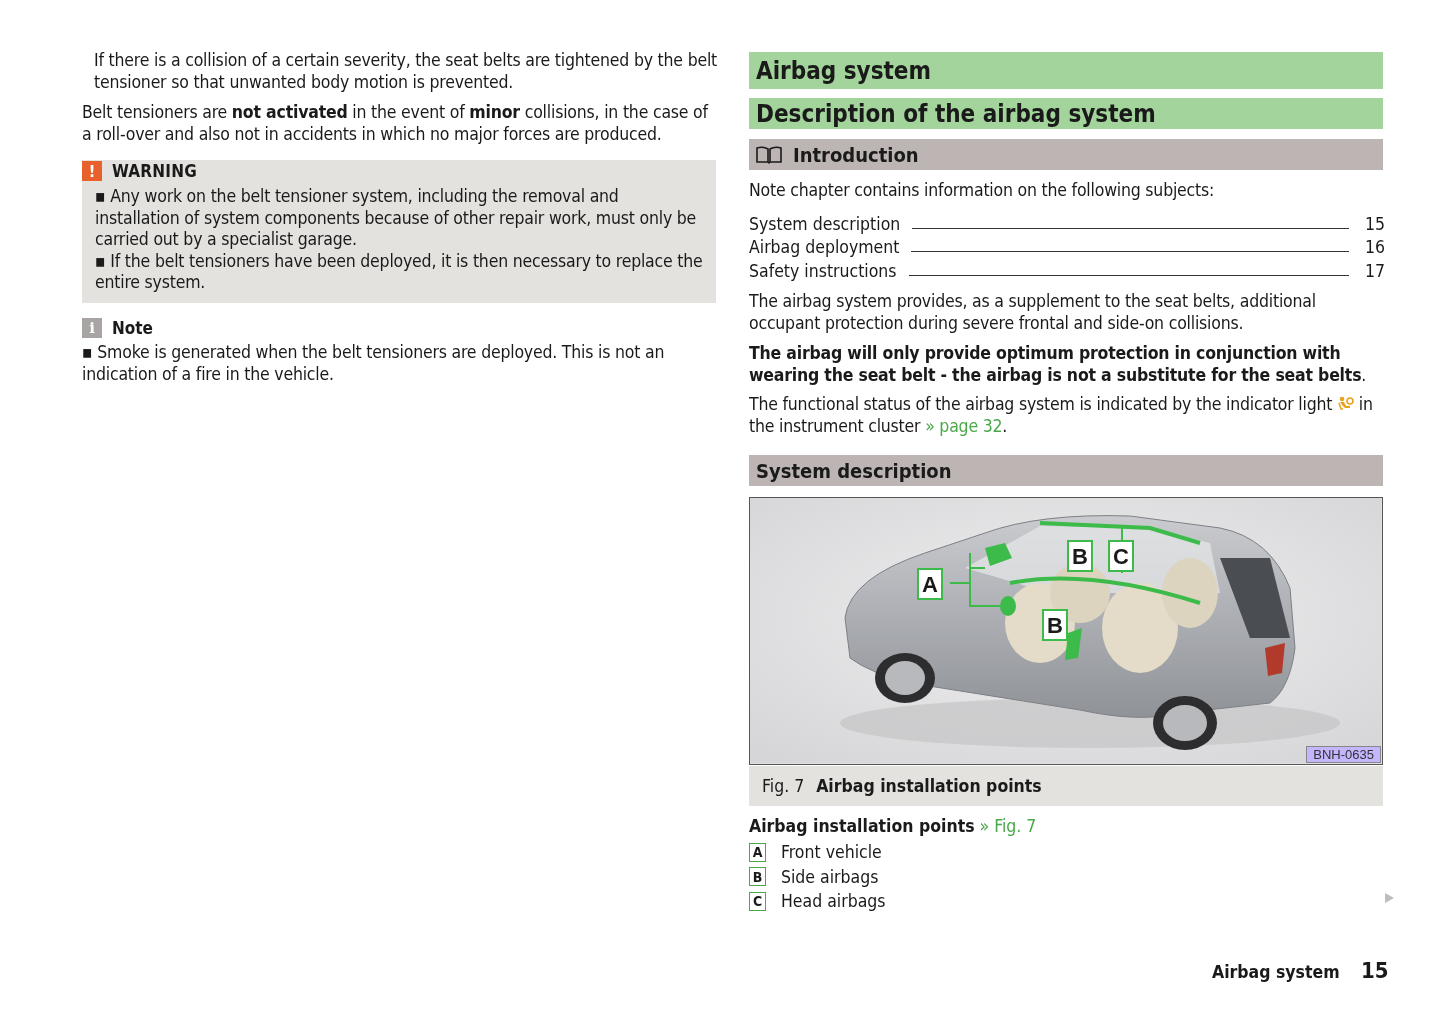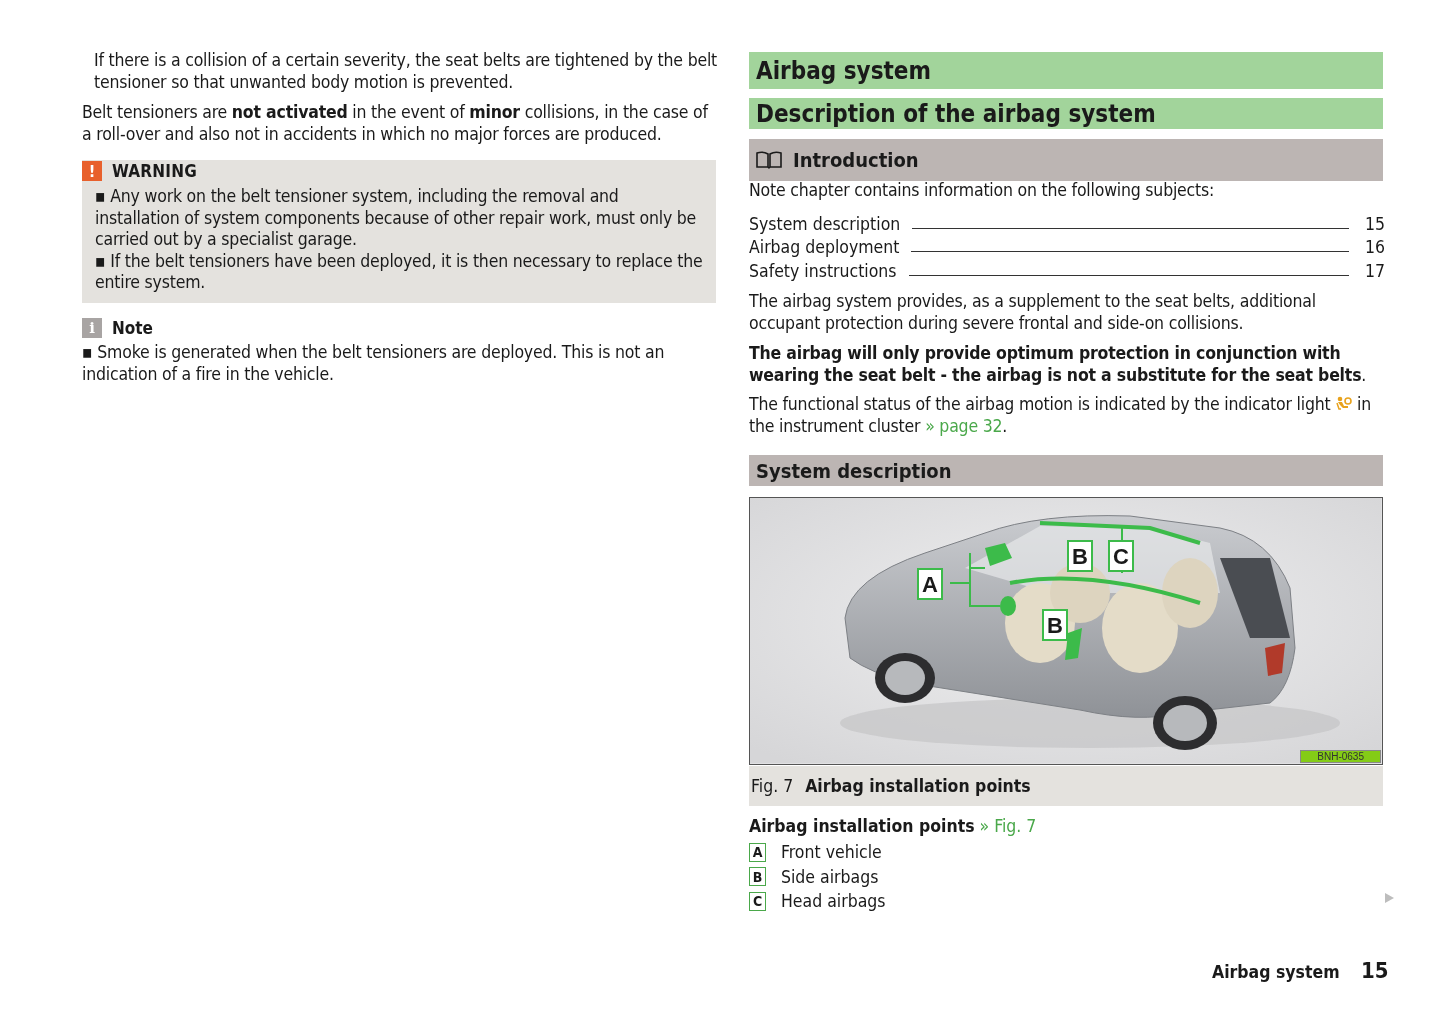--- a/index.html
+++ b/index.html
@@ -22,39 +22,39 @@
   .note-head { display: flex; align-items: center; height: 22px; }
   .note-icon { width: 20px; height: 20px; background: #a8a4a3; color: #fff; font-weight: bold; font-size: 15px;
                display: flex; align-items: center; justify-content: center; font-family: "DejaVu Serif", serif; }
   .note-title { margin-left: 10px; font-size: 17px; font-weight: bold; }
   .note-body { margin-top: 3px; }
   .bar { position: absolute; left: 0; width: 634px; display: flex; align-items: center; box-sizing: border-box; padding-left: 7px; }
   .bar-green { background: #a2d49b; }
   .bar-grey { background: #bcb5b3; }
   .h1 { top: 52px; height: 37px; font-size: 24px; font-weight: bold; }
   .h2 { top: 98px; height: 31px; font-size: 24px; font-weight: bold; }
-  .h3 { top: 139px; height: 42px; font-size: 20px; font-weight: bold; }
+  .h3 { top: 139px; height: 31px; font-size: 20px; font-weight: bold; }
   .h4 { top: 455px; height: 31px; font-size: 20px; font-weight: bold; }
   .book-icon { width: 26px; height: 18px; margin-right: 11px; }
   .intro { position: absolute; top: 180px; left: 0; width: 634px; }
   .toc { position: absolute; top: 210px; left: 0; width: 634px; }
   .toc-row { display: flex; align-items: flex-end; height: 23.5px; font-size: 17.5px; }
   .toc-label { white-space: nowrap; }
   .toc-line { flex: 1; border-bottom: 1px solid #333; margin: 0 16px 5px 12px; }
   .toc-num { width: 18px; text-align: right; }
   .pa { position: absolute; top: 291px; left: 0; width: 634px; }
   .pb { position: absolute; top: 343px; left: 0; width: 634px; }
   .pc { position: absolute; top: 394px; left: 0; width: 634px; }
   .link { color: #4aa84a; }
   .figure { position: absolute; top: 497px; left: 0; width: 634px; height: 268px; box-sizing: border-box;
             border: 1.5px solid #555; background: #e1e1e3; overflow: hidden; }
-  .fig-code { position: absolute; right: 1px; bottom: 1px; font-size: 10px; background: #84cc16; border: 1px solid #888;
-              padding: 0 16px; font-family: "Liberation Sans", sans-serif; color: #333; }
+  .fig-code { position: absolute; right: 1px; bottom: 1px; font-size: 13px; background: #c4b5fd; border: 1px solid #888;
+              padding: 0 6px; font-family: "Liberation Sans", sans-serif; color: #333; }
   .caption { position: absolute; top: 766px; left: 0; width: 634px; height: 40px; background: #e4e2de;
-             display: flex; align-items: center; font-size: 17.5px; box-sizing: border-box; padding-left: 2px; }
+             display: flex; align-items: center; font-size: 17.5px; box-sizing: border-box; padding-left: 13px; }
   .caption .num { margin-right: 12px; }
   .caption .title { font-weight: bold; }
   .legend { position: absolute; top: 816px; left: 0; width: 634px; }
   .legend-head { font-size: 17.5px; height: 24px; }
   .legend-head b { font-weight: bold; }
   .legend-row { display: flex; align-items: center; height: 24.5px; font-size: 17.5px; }
   .key { width: 17px; height: 19px; border: 1.5px solid #4aa84a; box-sizing: border-box; display: flex; align-items: center;
          justify-content: center; font-size: 14px; font-weight: bold; margin-right: 15px; }
   .next-arrow { position: absolute; left: 1385px; top: 893px; width: 0; height: 0;
                 border-left: 9px solid #bdbdbd; border-top: 5px solid transparent; border-bottom: 5px solid transparent; }
@@ -117,21 +117,21 @@
     </div>
     <div class="toc-row">
       <span class="toc-label">Safety instructions</span>
       <span class="toc-line"></span>
       <span class="toc-num">17</span>
     </div>
   </div>
 
   <p class="pa">The airbag system provides, as a supplement to the seat belts, additional occupant protection during severe frontal and side-on collisions.</p>
   <p class="pb"><b>The airbag will only provide optimum protection in conjunction with wearing the seat belt - the airbag is not a substitute for the seat belts</b><span>.</span></p>
-  <p class="pc"><span>The functional status of the airbag motion is indicated by the indicator light </span><svg width="17" height="15" viewBox="0 0 17 15" style="vertical-align:-1px">
+  <p class="pc"><span>The functional status of the airbag system is indicated by the indicator light </span><svg width="17" height="15" viewBox="0 0 17 15" style="vertical-align:-1px">
         <circle cx="5" cy="3" r="2.3" fill="#e8a21c"></circle>
         <path d="M3 6 L7 6 L9 10 L13 10 L13 12 L8 12 L5 9 Z" fill="#e8a21c"></path>
         <circle cx="13" cy="5" r="3" fill="none" stroke="#e8a21c" stroke-width="1.6"></circle>
         <path d="M2 7 L4 13 L6 13" fill="none" stroke="#e8a21c" stroke-width="1.5"></path>
       </svg><span> in the instrument cluster </span><span class="link">» page 32</span><span>.</span></p>
 
   <div class="bar bar-grey h4">System description</div>
 
   <div class="figure">
     <svg width="631" height="265" viewBox="0 0 631 265">

